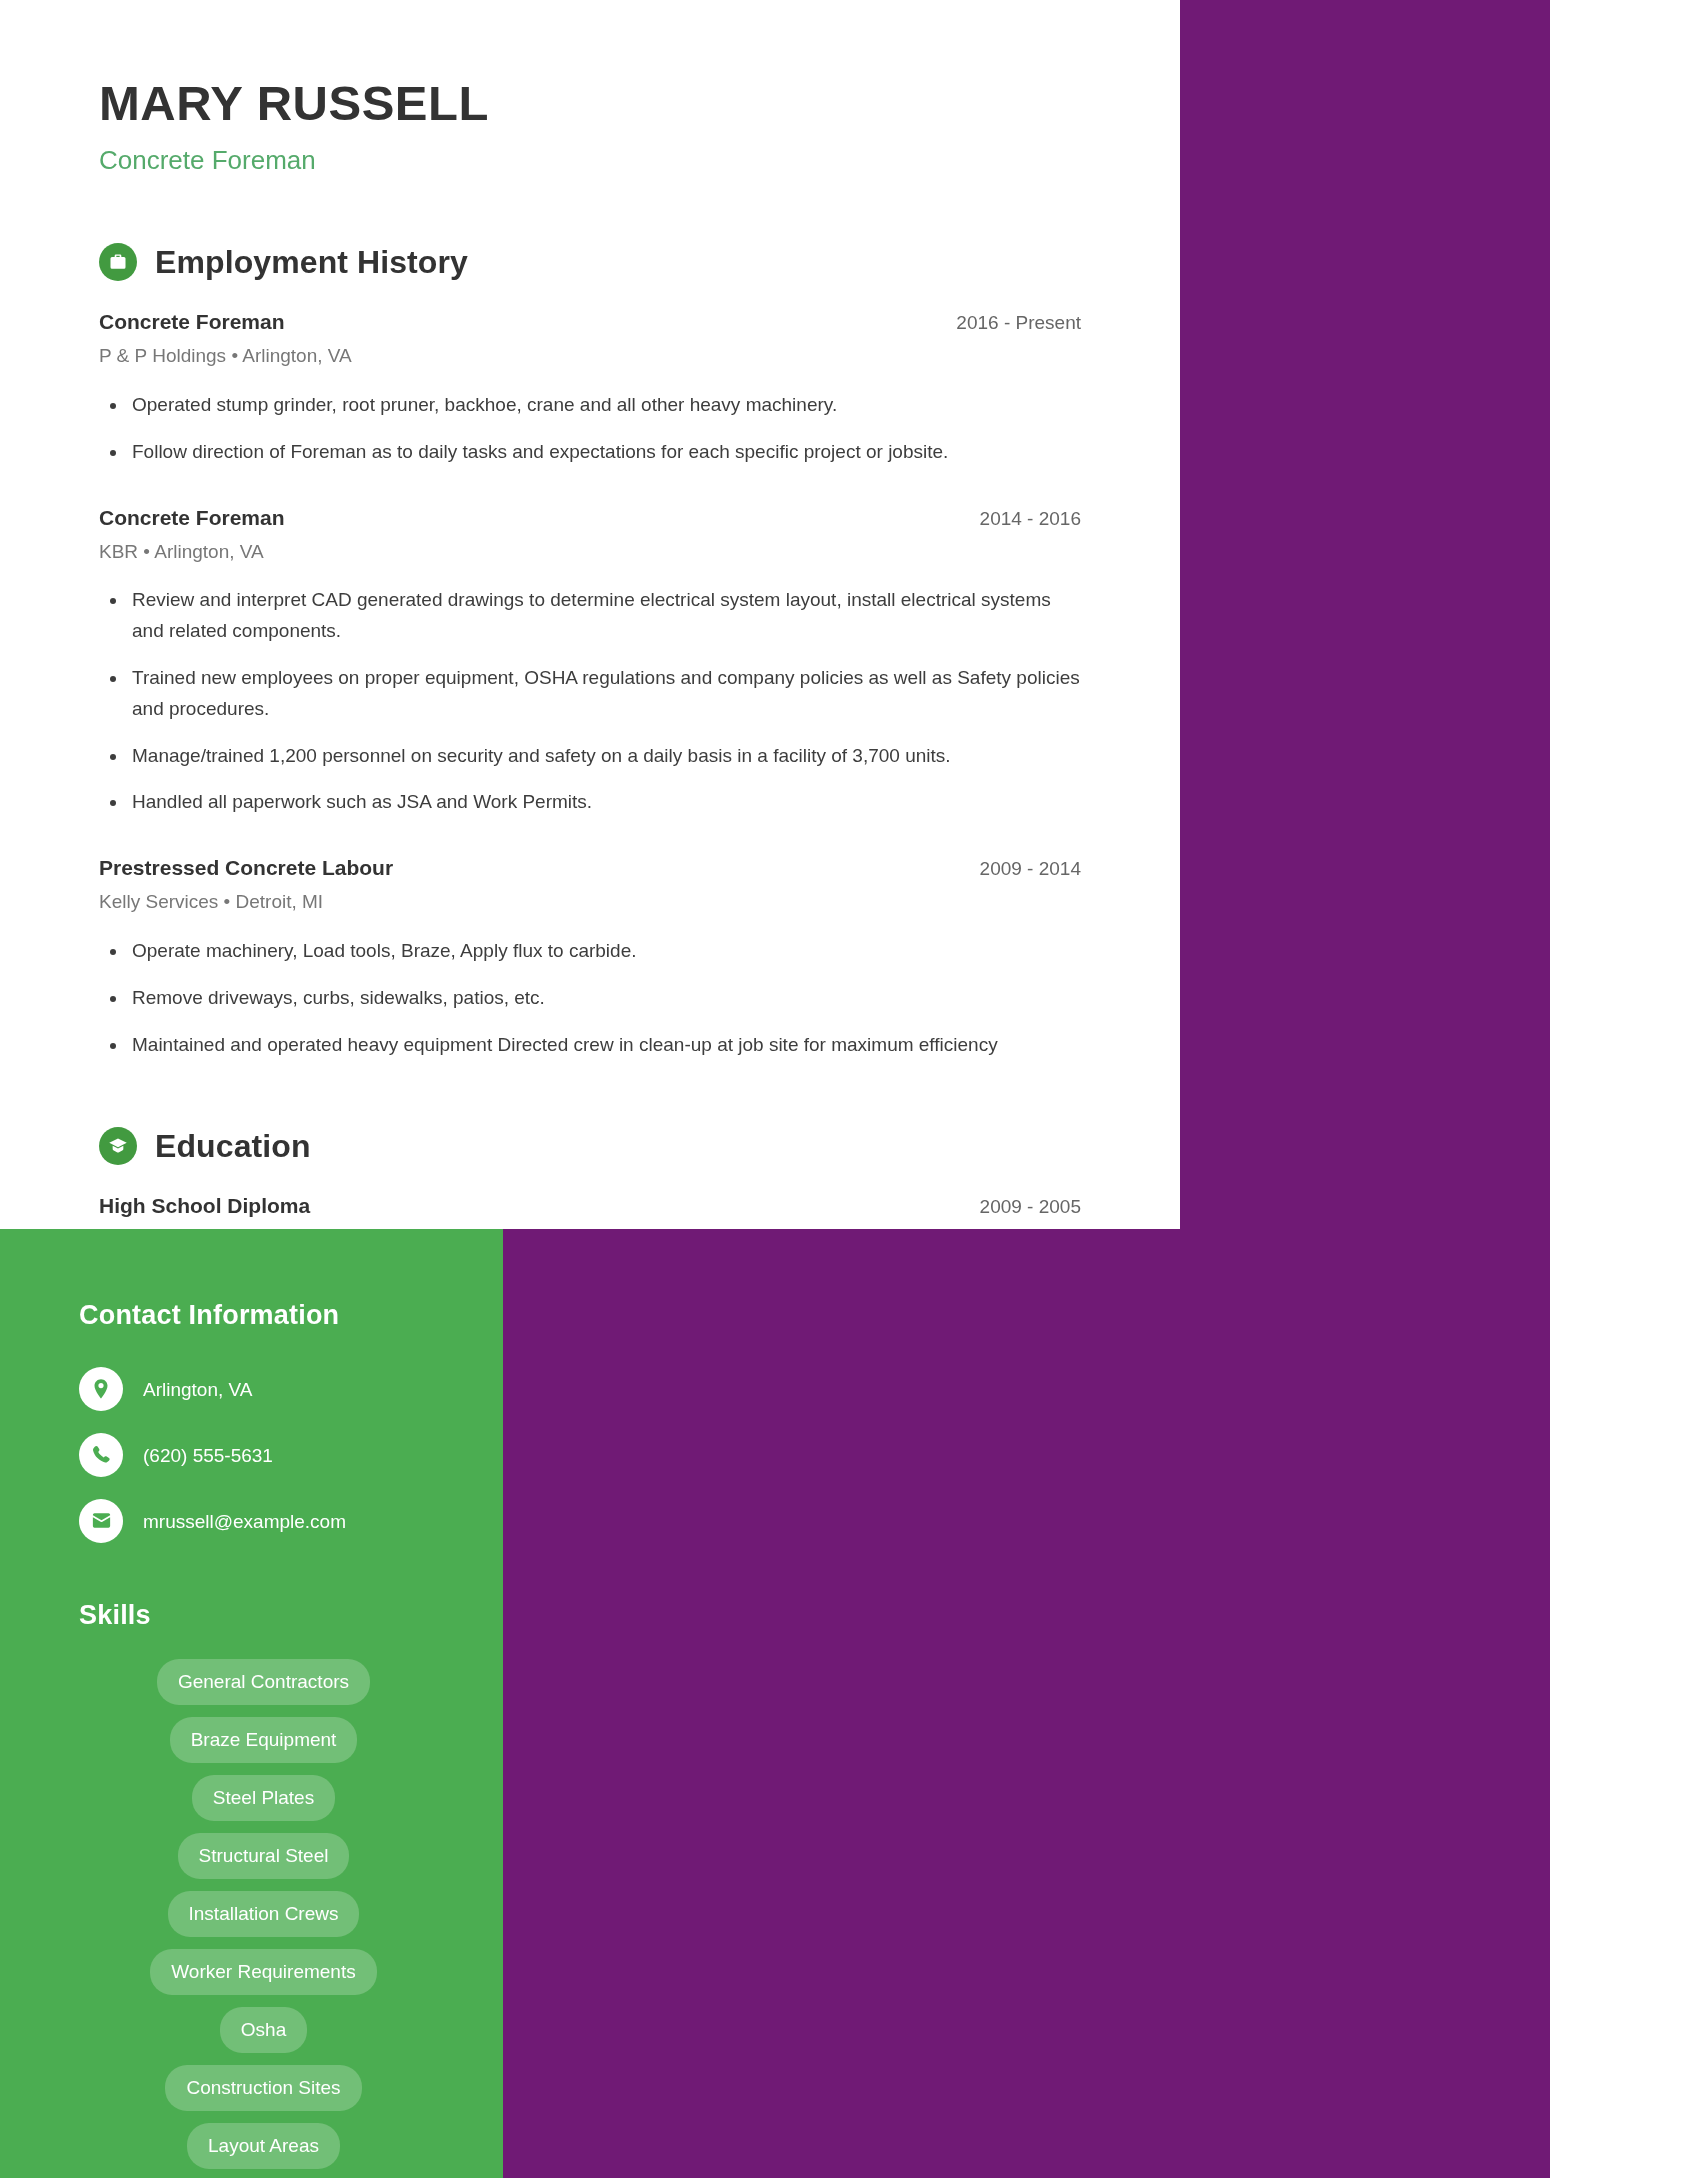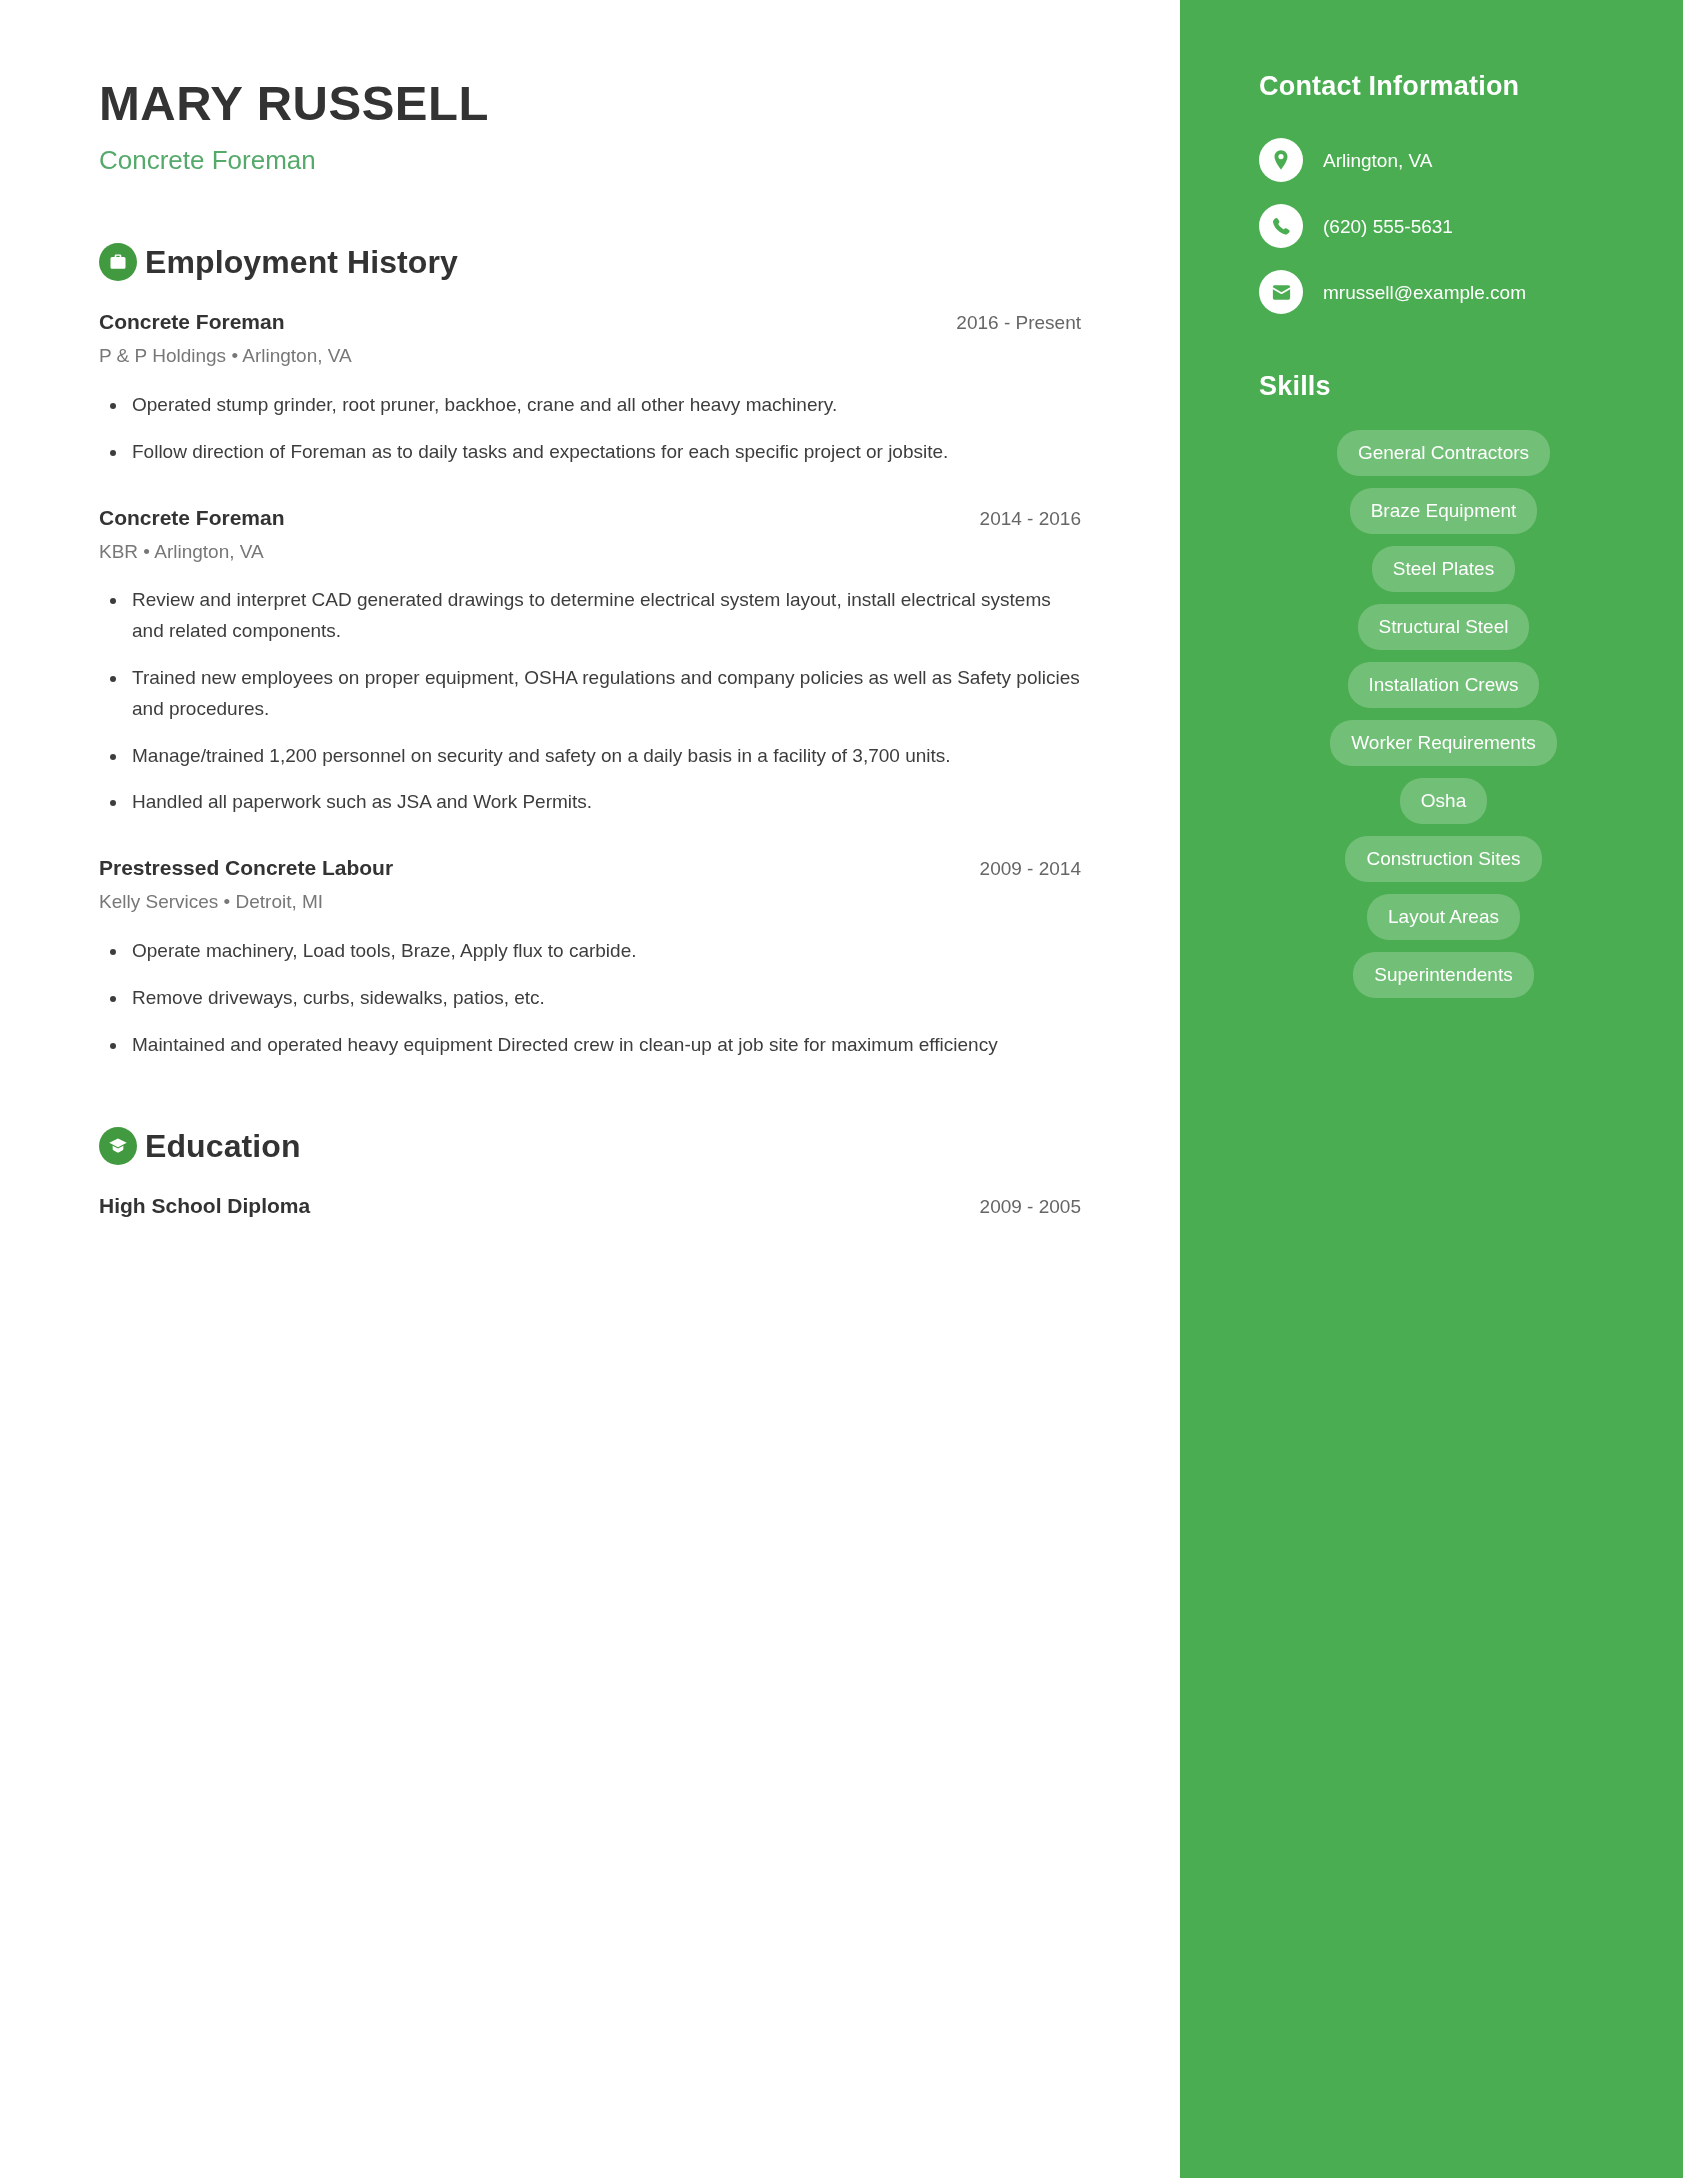--- a/index.html
+++ b/index.html
@@ -6,25 +6,26 @@
 
   html, body {
     width: 1683px;
     height: 2178px;
     background: #ffffff;
     font-family: "Liberation Sans", sans-serif;
   }
 
   .page {
     position: relative;
-    width: 1683px;
+    width: 1550px;
     height: 2178px;
     display: flex;
     background: #701a75;
     overflow: hidden;
+    flex-direction: column;
   }
 
   
   .main-col {
     width: 1180px;
     flex: 0 0 1180px;
     background: #ffffff;
     padding: 77px 99px 0 99px;
   }
 
@@ -44,21 +45,21 @@
     line-height: 1.2;
   }
 
   .section {
     margin-top: 67px;
   }
 
   .section-head {
     display: flex;
     align-items: center;
-    gap: 8px;
+    gap: 18px;
     margin-bottom: 27px;
   }
 
   .section-icon {
     width: 38px;
     height: 38px;
     border-radius: 50%;
     background: #429a40;
     display: flex;
     align-items: center;

